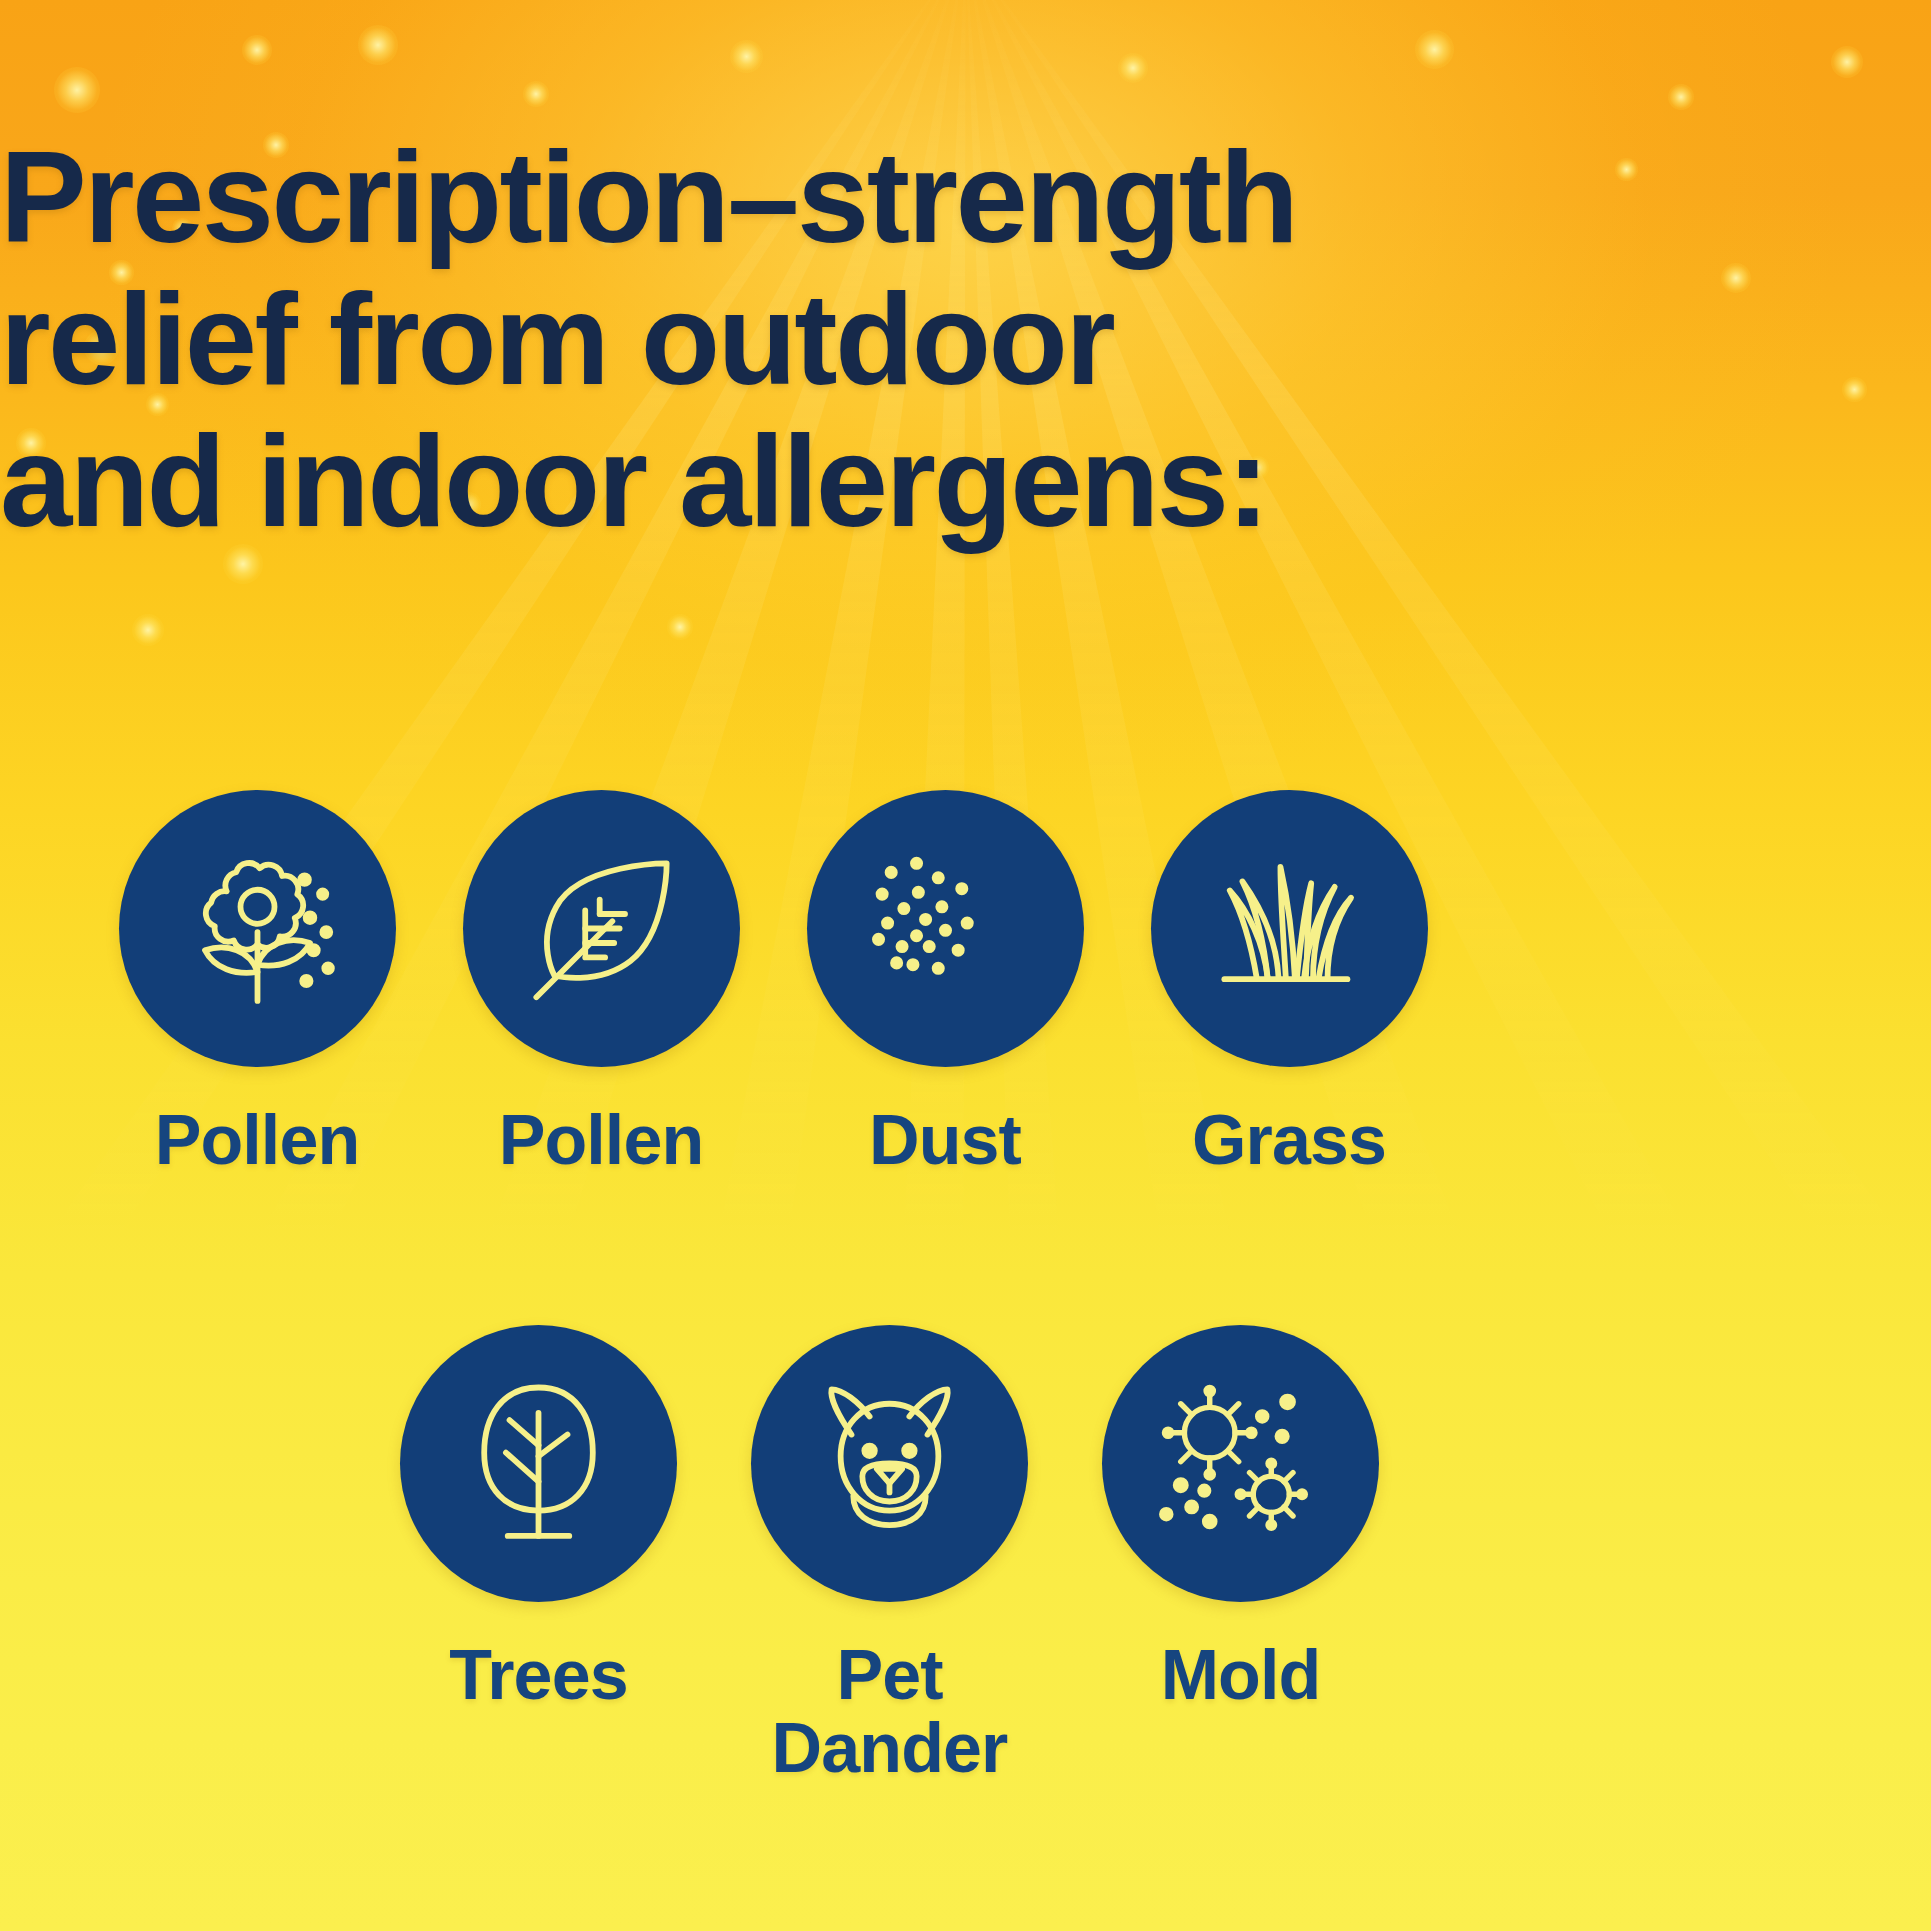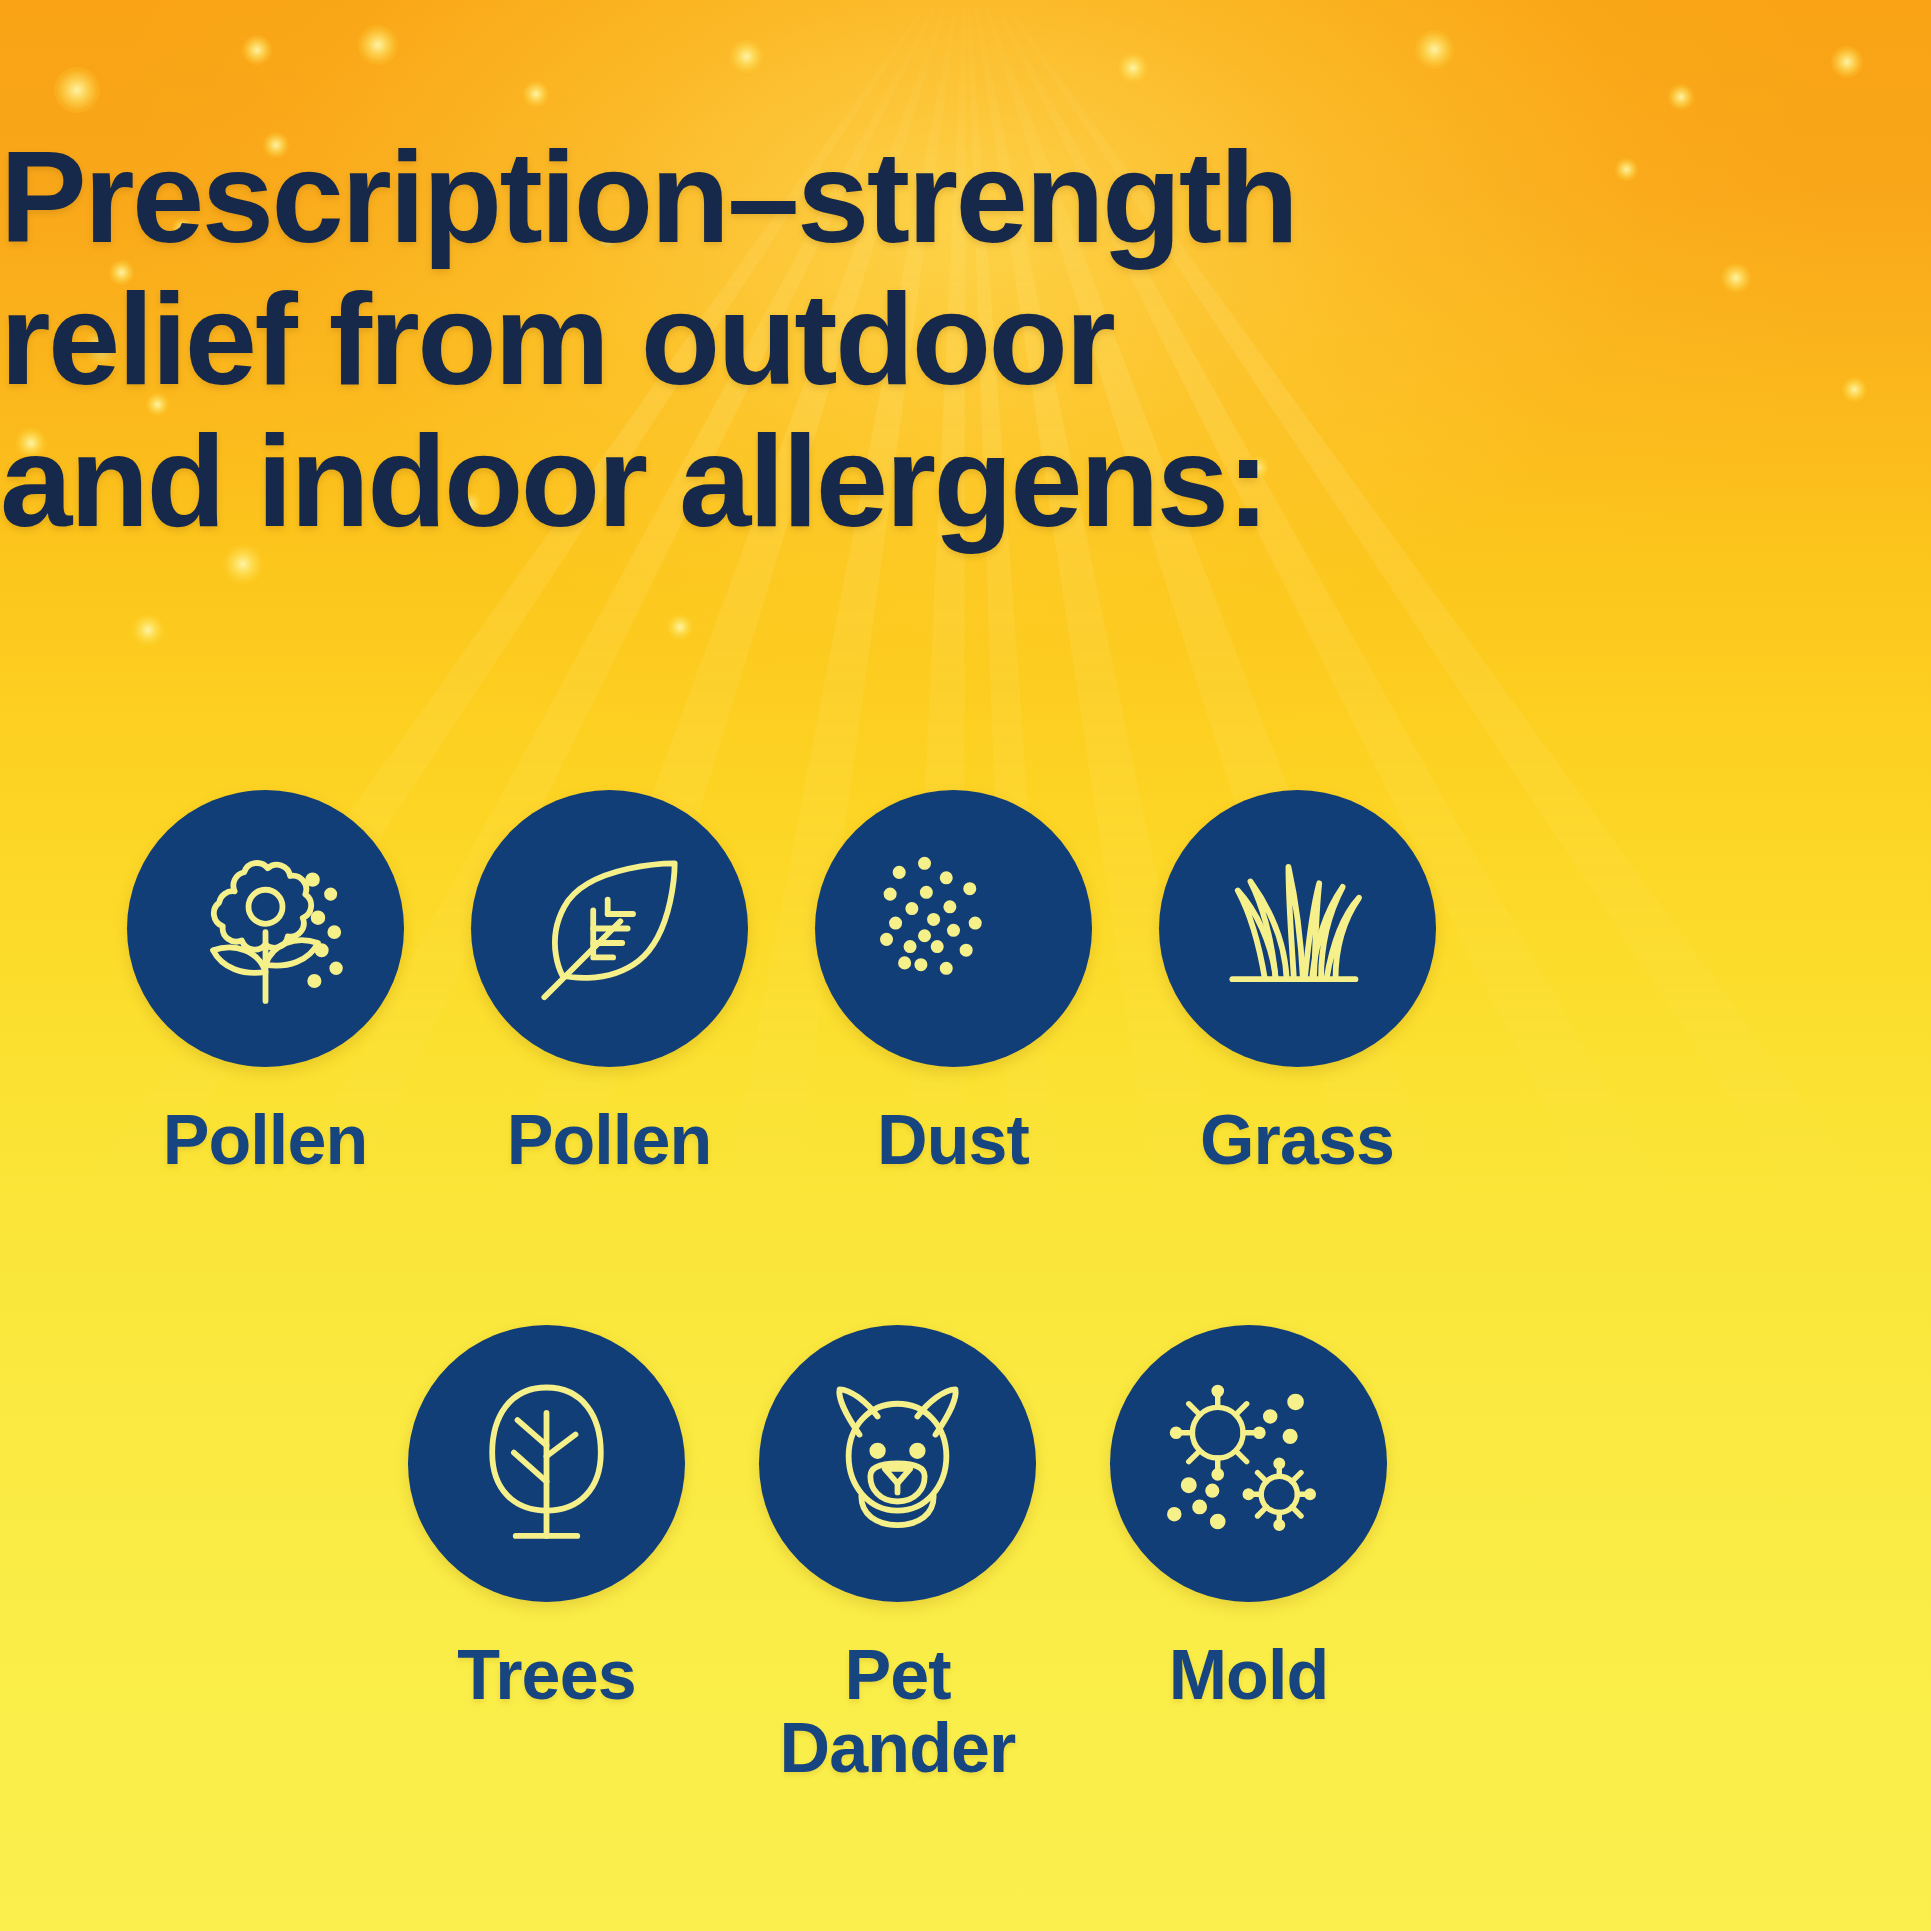--- a/index.html
+++ b/index.html
@@ -81,21 +81,21 @@
     line-height:1.0;
     letter-spacing:-2.6px;
     text-shadow:0 2.6px 6.1px rgba(140,90,0,.22);
     white-space:nowrap;
   }
   #headline .ln + .ln { margin-top:12px; }
 
   
   .row {
     position:absolute;
-    left:12px; width:1631px;
+    left:4px; width:1631px;
     display:flex;
     z-index:4;
   }
   #row1 { top:790px; justify-content:flex-start; padding-left:81px; }
   #row2 { top:1325px; justify-content:flex-start; padding-left:351px;margin-left:8px; }
 
   .cell {
     width:344px;
     display:flex;
     flex-direction:column;

